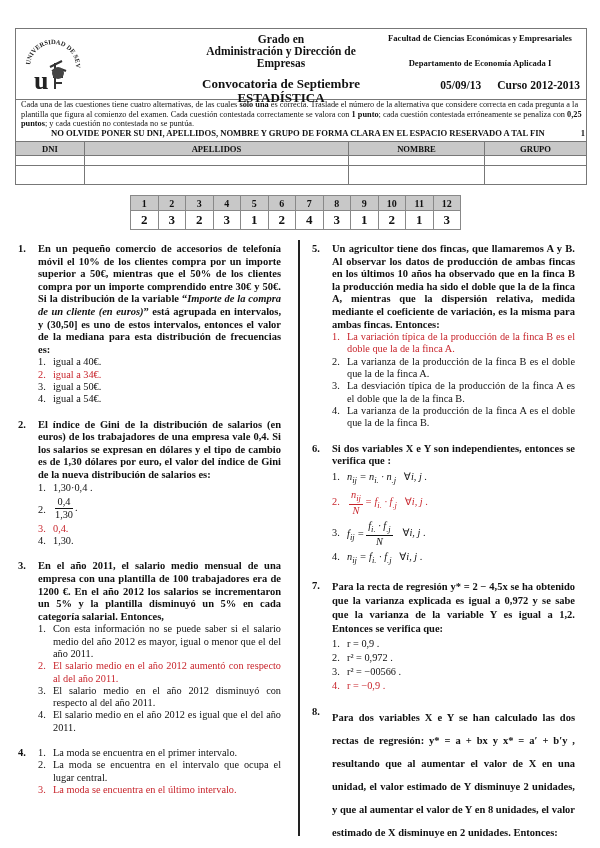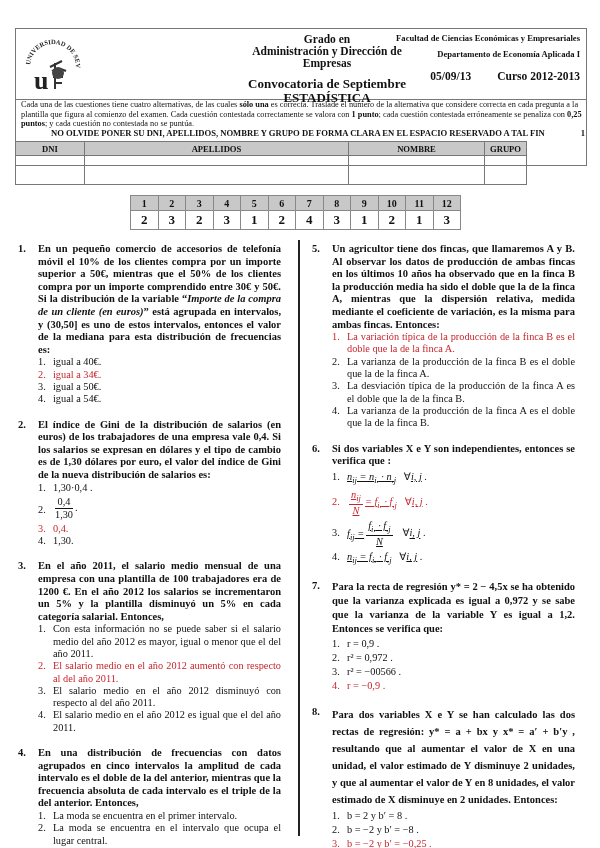--- a/index.html
+++ b/index.html
@@ -3,46 +3,46 @@
 <meta charset="utf-8">
 <style>
   html, body { margin:0; padding:0; background:#fff; }
   body { width:600px; height:848px; position:relative; overflow:hidden;
          font-family:"Liberation Serif", serif; color:#111; }
   .hdr { position:absolute; left:15px; top:28px; width:572px; height:138px;
          border:1px solid #777; box-sizing:border-box; }
   .hdr-top { position:absolute; left:0; top:0; width:100%; height:70px; border-bottom:1px solid #777; }
   .logo { position:absolute; left:6px; top:4px; width:62px; height:62px; }
   .center-title { position:absolute; left:170px; top:4px; width:190px; text-align:center;
-                  font-weight:bold; font-size:11.5px; line-height:12px;margin-left:46px; }
+                  font-weight:bold; font-size:11.5px; line-height:12px; }
   .center-title .t2 { font-size:13px; line-height:14px; margin-top:8px; }
-  .right-info { position:absolute; right:6px; top:4px; width:200px; text-align:right;
+  .right-info { position:absolute; right:6px; top:4px; width:200px; text-align:center;
                 font-weight:bold; font-size:8.6px; line-height:10px; }
-  .right-info .row3 { font-size:11.5px; margin-top:12px; display:flex; justify-content:flex-end; gap:26px; }
-  .right-info .r2 { margin-top:6px; }
+  .right-info .row3 { font-size:11.5px; margin-top:12px; display:flex; justify-content:flex-end; gap:16px; }
+  .right-info .r2 { margin-top:15px; }
   .instr { position:absolute; left:5px; top:71px; width:564px; font-size:8.3px; line-height:9.5px; }
   .instr .warn { font-weight:bold; font-size:8.6px; display:flex; justify-content:space-between; padding-left:30px;align-items:center; }
-  .idtable { position:absolute; left:-1px; top:112px; width:512px; border-collapse:collapse; font-size:8.6px; font-weight:bold; }
+  .idtable { position:absolute; left:-1px; top:112px; width:572px; border-collapse:collapse; font-size:8.6px; font-weight:bold; }
   .idtable th { background:#c8c8c8; border:1px solid #777; height:13px; padding:0; }
   .idtable td { border:1px solid #777; height:28px; padding:0; }
   .answers { position:absolute; left:130px; top:195px; border-collapse:collapse; font-weight:bold; }
   .answers th { background:#c8c8c8; border:1px solid #888; width:26.5px; height:14px; font-size:10px; padding:0; }
   .answers td { border:1px solid #888; width:26.5px; height:18px; font-size:13px; text-align:center; padding:0; }
   .divider { position:absolute; left:298px; top:240px; width:1.5px; height:596px; background:#222; }
   .col { position:absolute; top:243px; width:263px; }
   .col.left { left:18px; }
   .col.right { left:312px; }
   .q { position:relative; padding-left:20px; margin-bottom:13px; }
   .q .num { position:absolute; left:0; top:0; font-weight:bold; font-size:10.5px; }
   .q .stem { font-weight:bold; font-size:10.5px; line-height:12.6px; text-align:justify; }
   .opts { margin:0; padding:0; list-style:none; }
   .opt { position:relative; padding-left:15px; font-size:10.3px; line-height:12.3px; text-align:justify; }
   .opt .onum { position:absolute; left:0; top:0; }
   .opt.correct { color:#c8252c; }
-  .math { font-style:italic; font-family:"Liberation Serif", serif;text-decoration:underline; }
+  .math { font-style:italic; font-family:"Liberation Serif", serif; }
   .frac { display:inline-block; vertical-align:middle; text-align:center; margin:0 2px; }
   .frac .n { display:block; border-bottom:1px solid currentColor; padding:0 2px; line-height:12px; }
   .frac .d { display:block; line-height:12px; }
   .it { font-style:italic; }
 </style>
 </head>
 <body>
 
 <div class="hdr">
   <div class="hdr-top">
@@ -160,21 +160,20 @@
     <ul class="opts">
         <li class="opt"><span class="onum">1.</span><span>Con esta información no se puede saber si el salario medio del año 2012 es mayor, igual o menor que el del año 2011.</span></li>
         <li class="opt correct"><span class="onum">2.</span><span>El salario medio en el año 2012 aumentó con respecto al del año 2011.</span></li>
         <li class="opt"><span class="onum">3.</span><span>El salario medio en el año 2012 disminuyó con respecto al del año 2011.</span></li>
         <li class="opt"><span class="onum">4.</span><span>El salario medio en el año 2012 es igual que el del año 2011.</span></li>
       </ul>
   </div>
 
   <div class="q">
     <span class="num">4.</span>
-    <div class="stem">En una distribución de frecuencias con datos agrupados en cinco intervalos la amplitud de cada intervalo es el doble de la del anterior, mientras que la frecuencia absoluta de cada intervalo es el triple de la del anterior. Entonces,</div>
     <ul class="opts">
         <li class="opt"><span class="onum">1.</span><span>La moda se encuentra en el primer intervalo.</span></li>
         <li class="opt"><span class="onum">2.</span><span>La moda se encuentra en el intervalo que ocupa el lugar central.</span></li>
         <li class="opt correct"><span class="onum">3.</span><span>La moda se encuentra en el último intervalo.</span></li>
       </ul>
   </div>
 </div>
 
 <div class="col right">
   <div class="q">
@@ -202,21 +201,21 @@
     <div class="stem" style="line-height:14px">Para la recta de regresión  y* = 2 − 4,5x  se ha obtenido que la varianza explicada es igual a 0,972 y se sabe que la varianza de la variable  Y es igual a 1,2. Entonces se verifica que:</div>
     <ul class="opts">
         <li class="opt" style="margin: 2px 0px;"><span class="onum">1.</span><span>r = 0,9 .</span></li>
         <li class="opt" style="margin: 2px 0px;"><span class="onum">2.</span><span>r² = 0,972 .</span></li>
         <li class="opt" style="margin: 2px 0px;"><span class="onum">3.</span><span>r² = −00566 .</span></li>
         <li class="opt correct" style="margin: 2px 0px;"><span class="onum">4.</span><span>r = −0,9 .</span></li>
       </ul>
   </div>
   <div class="q">
     <span class="num">8.</span>
-    <div class="stem" style="line-height:17px">Para dos variables  X  e  Y  se han calculado las dos rectas de regresión:  y* = a + bx  y  x* = a′ + b′y , resultando que al aumentar el valor de  X  en una unidad, el valor estimado de  Y  disminuye 2 unidades, y que al aumentar el valor de  Y  en 8 unidades, el valor estimado de  X  disminuye en 2 unidades. Entonces:</div>
+    <div class="stem" style="line-height:23px">Para dos variables  X  e  Y  se han calculado las dos rectas de regresión:  y* = a + bx  y  x* = a′ + b′y , resultando que al aumentar el valor de  X  en una unidad, el valor estimado de  Y  disminuye 2 unidades, y que al aumentar el valor de  Y  en 8 unidades, el valor estimado de  X  disminuye en 2 unidades. Entonces:</div>
     <ul class="opts">
         <li class="opt" style="margin: 2px 0px;"><span class="onum">1.</span><span>b = 2  y  b′ = 8 .</span></li>
         <li class="opt" style="margin: 2px 0px;"><span class="onum">2.</span><span>b = −2  y  b′ = −8 .</span></li>
         <li class="opt correct" style="margin: 2px 0px;"><span class="onum">3.</span><span>b = −2  y  b′ = −0,25 .</span></li>
         <li class="opt" style="margin: 2px 0px;"><span class="onum">4.</span><span>b = −0,25  y  b′ = −2 .</span></li>
       </ul>
   </div>
 </div>
 
 </body></html>

